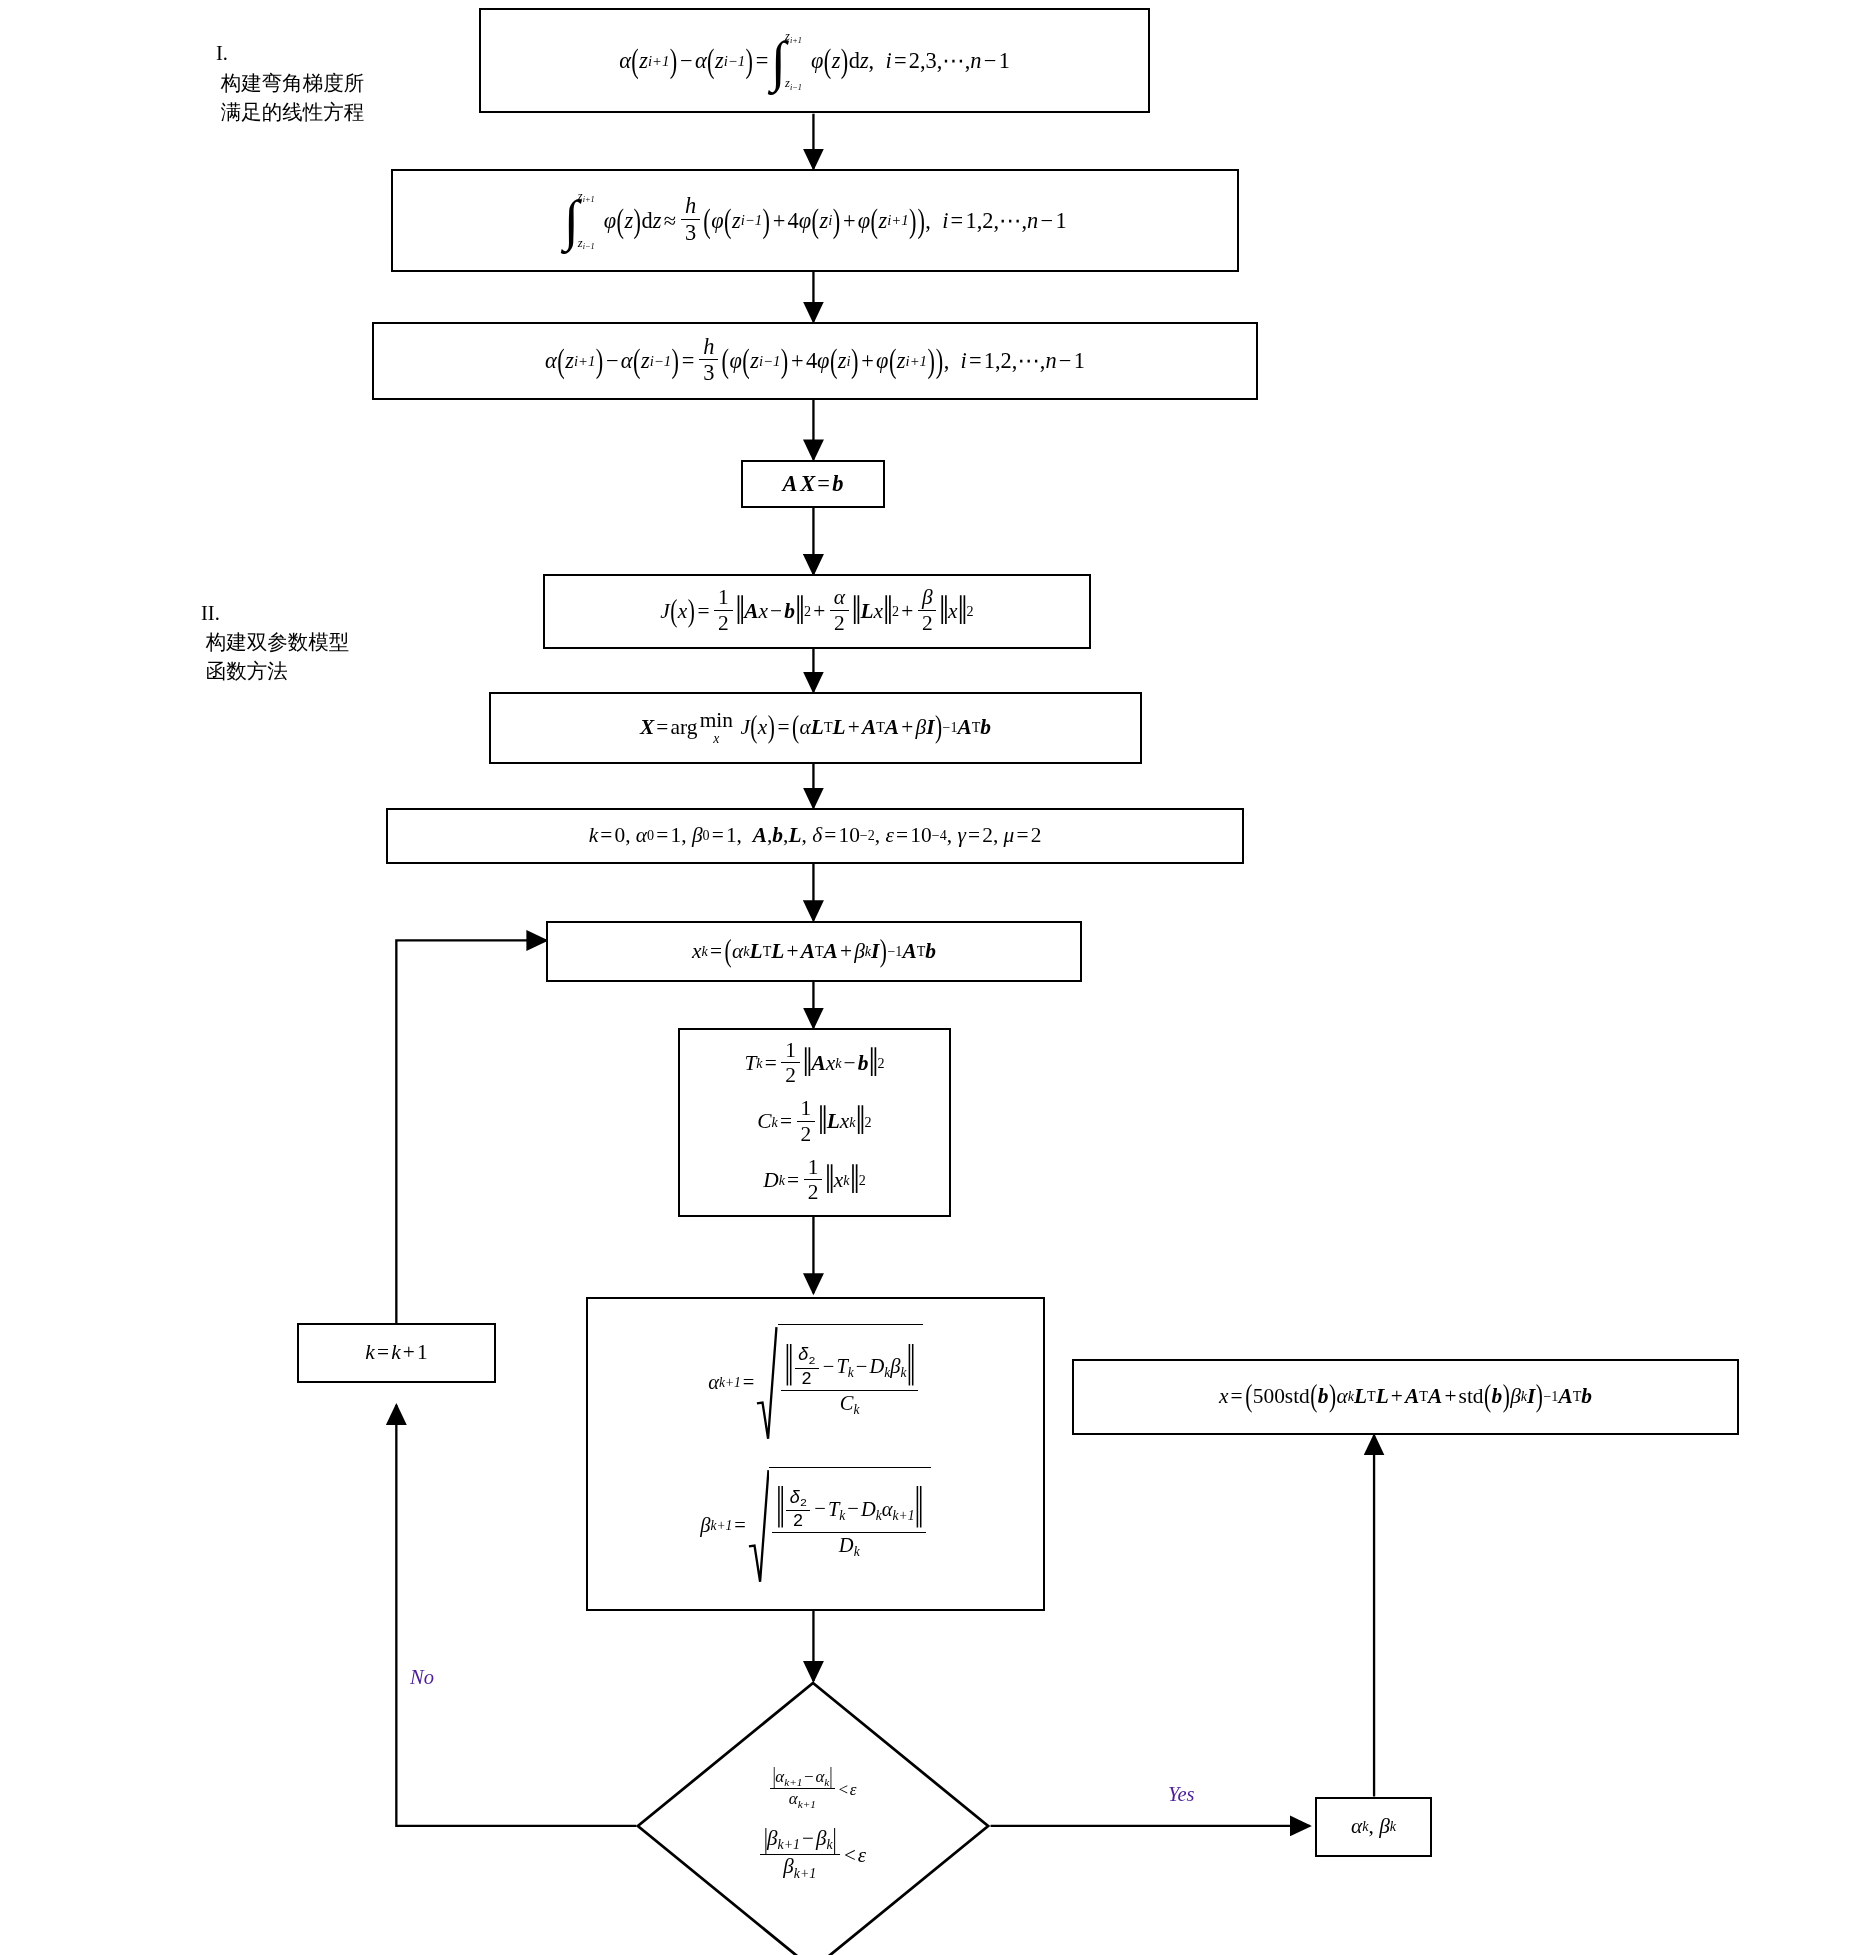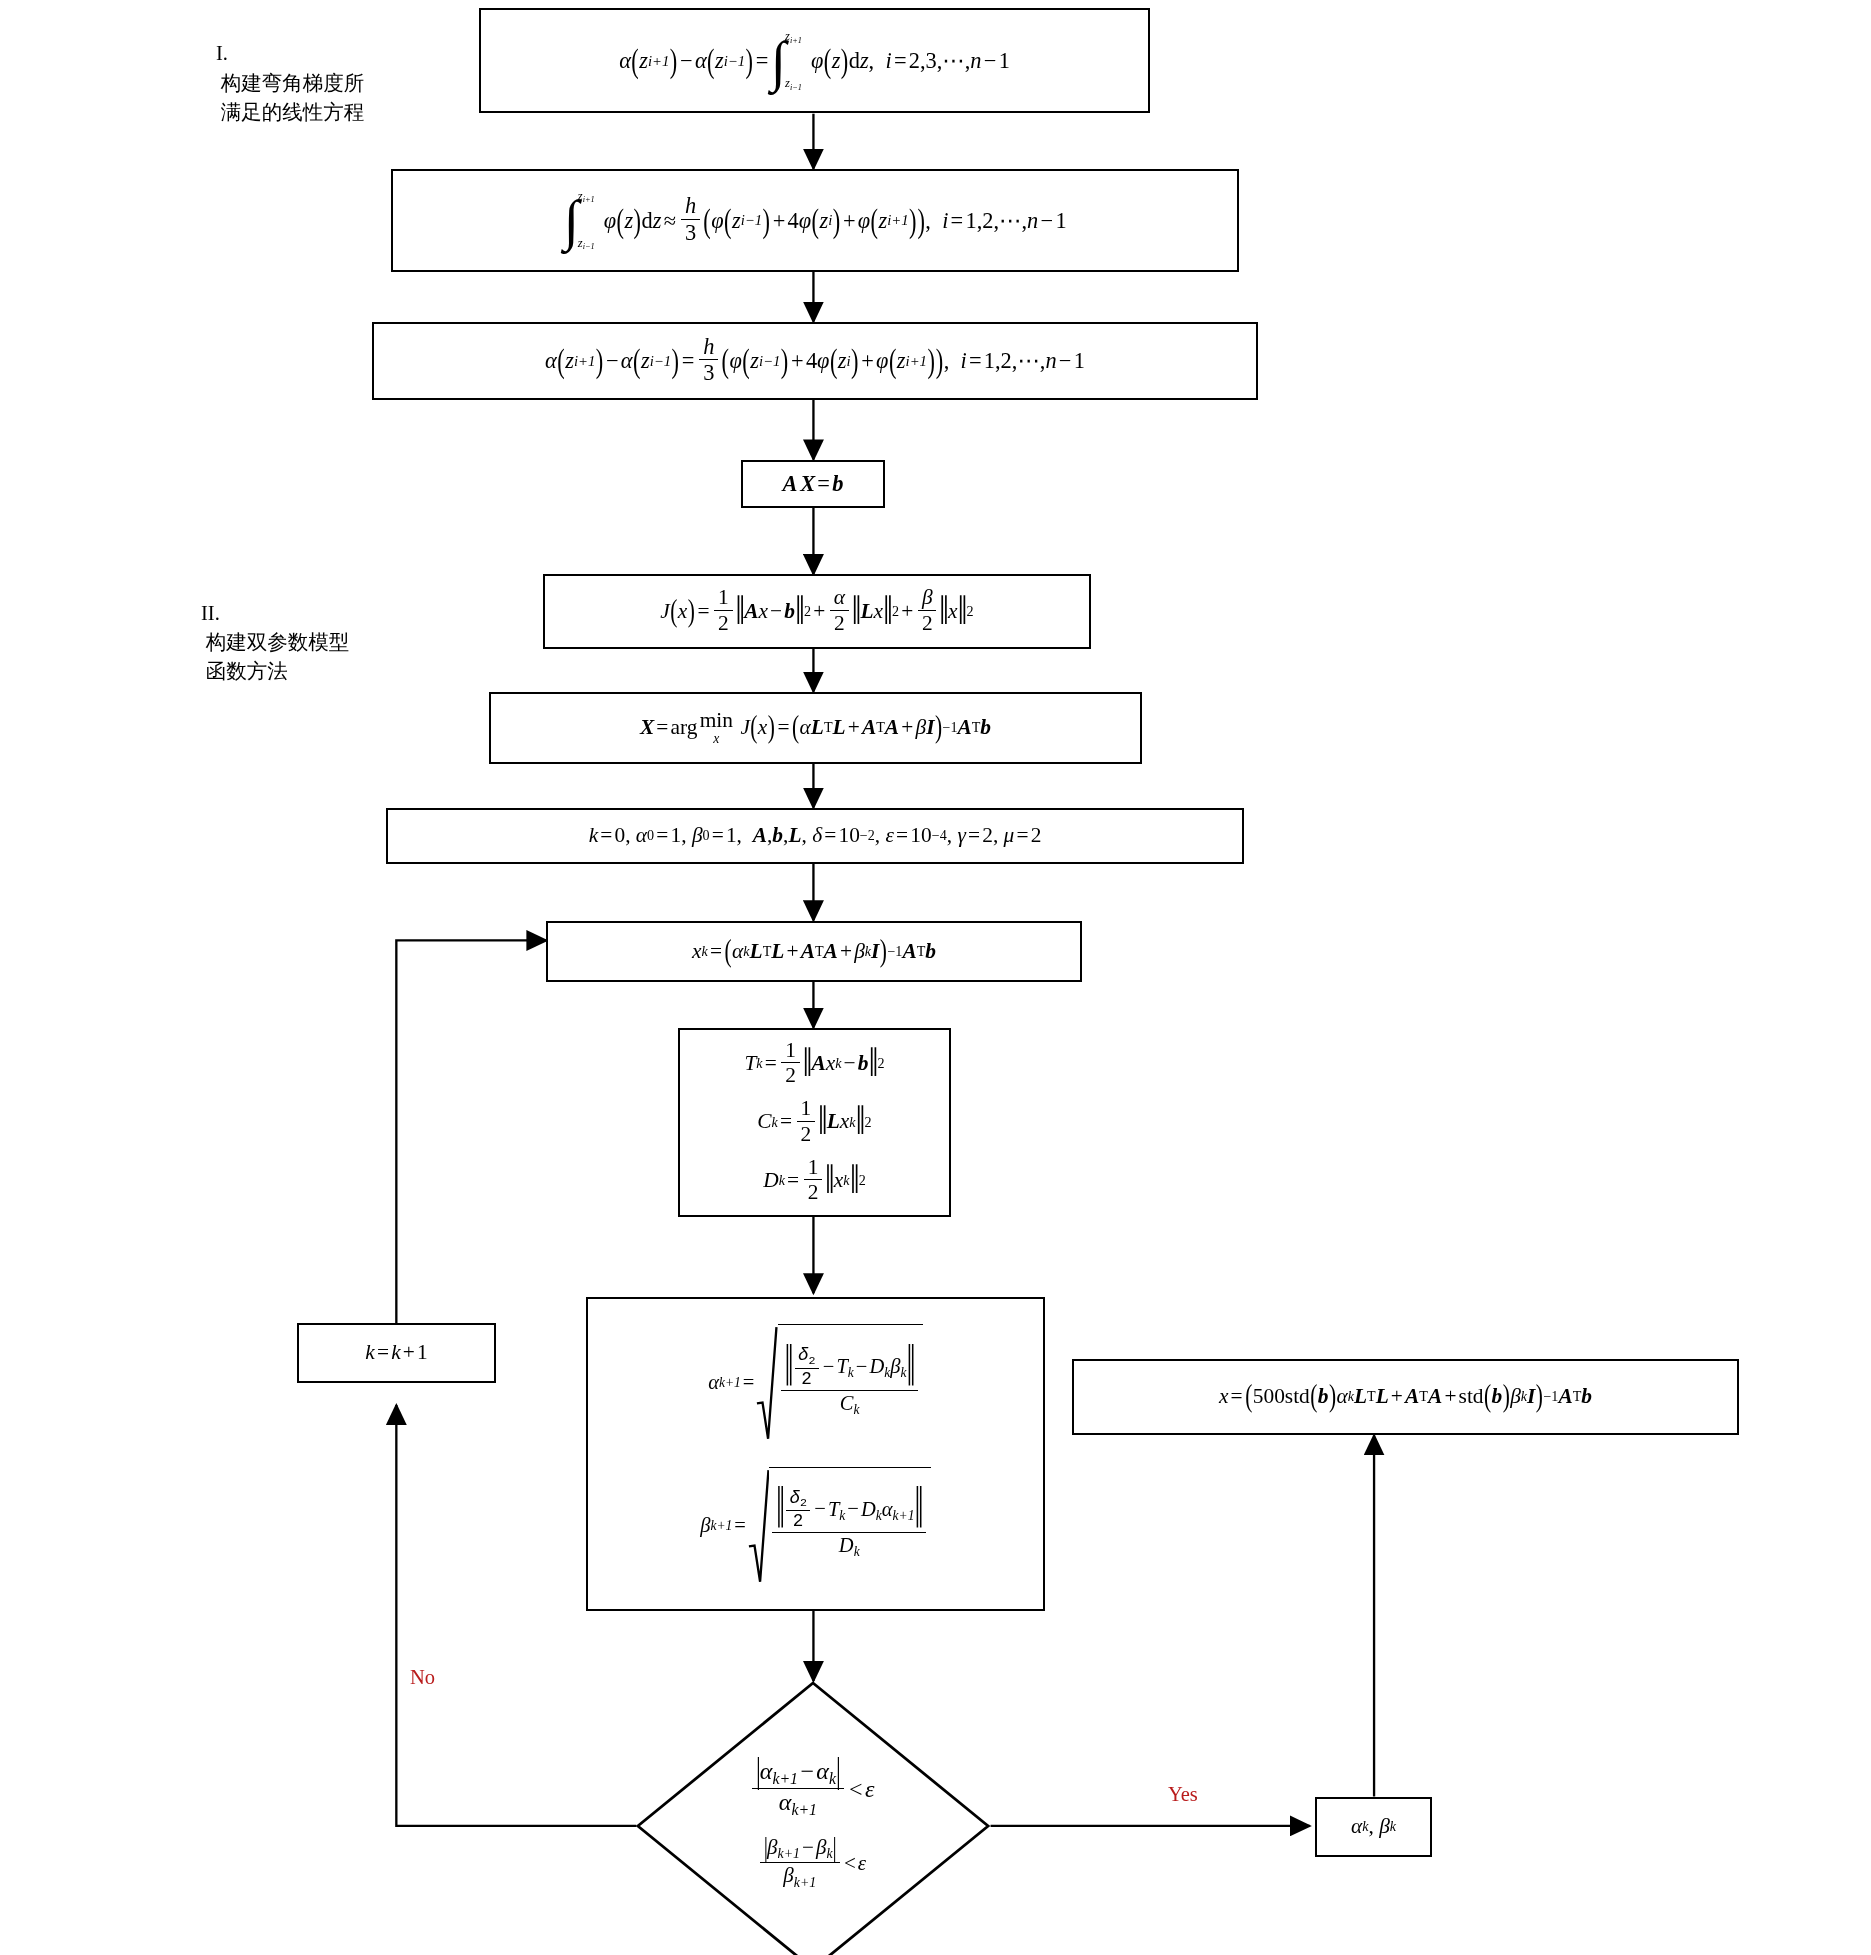--- a/index.html
+++ b/index.html
@@ -39,21 +39,22 @@
     position: absolute;
     font-size: 20.5px;
     line-height: 1.42;
     white-space: pre-line;
     color: #000;
     text-align: left;
   }
   .edge-label {
     position: absolute;
     font-size: 20.5px;
-    color: #b91c1c;
+    color: #4c1d95;
+    font-style: italic;
   }
   .diamond-wrap {
     position: absolute;
   }
   .diamond-text {
     position: absolute;
     left: 0; top: 0;
     width: 100%; height: 100%;
     display: flex;
     align-items: center;
@@ -503,21 +504,21 @@
     <span class="m" style="font-size:21.4px;">
       <span class="it">k</span><span class="op">=</span><span class="it">k</span><span class="op">+</span>1
     </span>
   </div>
 
   <div class="diamond-wrap" style="left:636px; top:1681px; width:354px; height:290px;">
     <svg width="354" height="290" viewBox="0 0 760 622">
       <polygon points="380,4 756,311 380,618 4,311" fill="#fff" stroke="#000" stroke-width="6"></polygon>
     </svg>
     <div class="diamond-text">
-      <span class="m" style="font-size:24px; margin-bottom:9px;">
+      <span class="m" style="font-size:17px; margin-bottom:9px;">
         <span class="frac" style="margin:0;">
           <span class="num"><span class="norm">|</span><span class="it">α</span><span class="sub">k+1</span><span class="op">−</span><span class="it">α</span><span class="sub">k</span><span class="norm">|</span></span>
           <span class="den"><span class="it">α</span><span class="sub">k+1</span></span>
         </span>
         <span class="op" style="margin-left:0.1em;">&lt;</span>
           <span class="it">ε</span>
       </span>
       <span class="m" style="font-size:21px; margin-top:8.4px;">
         <span class="frac" style="margin:0;">
           <span class="num"><span class="norm">|</span><span class="it">β</span><span class="sub">k+1</span><span class="op">−</span><span class="it">β</span><span class="sub">k</span><span class="norm">|</span></span>

